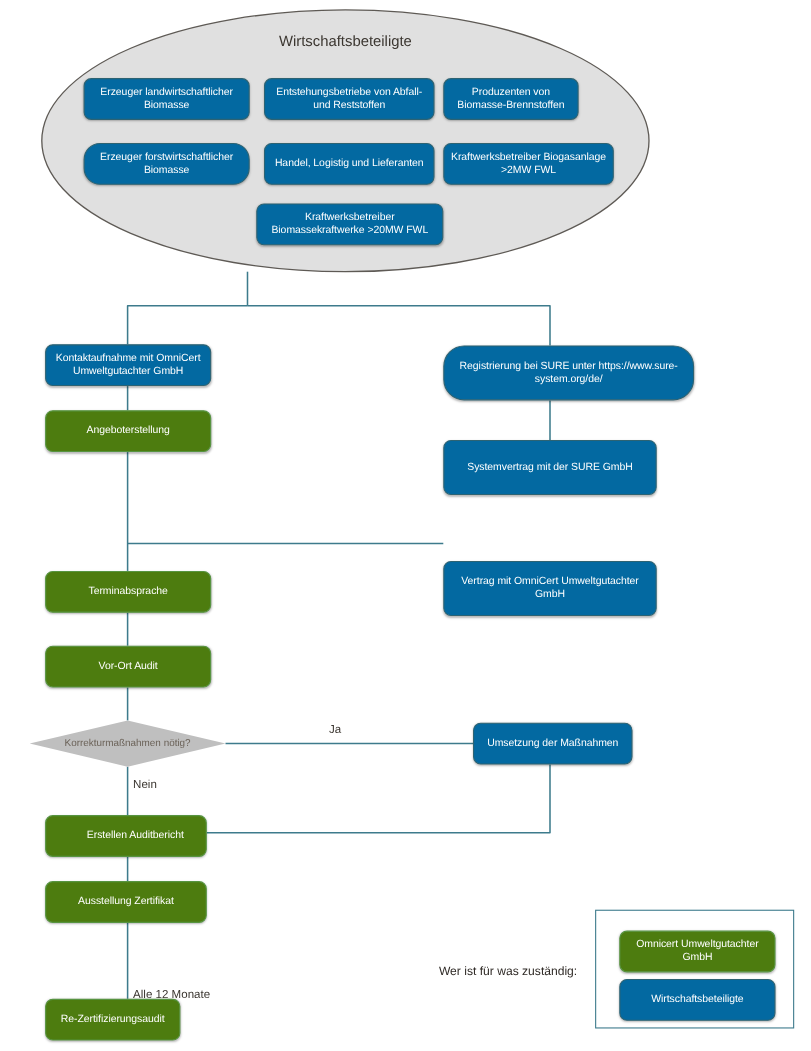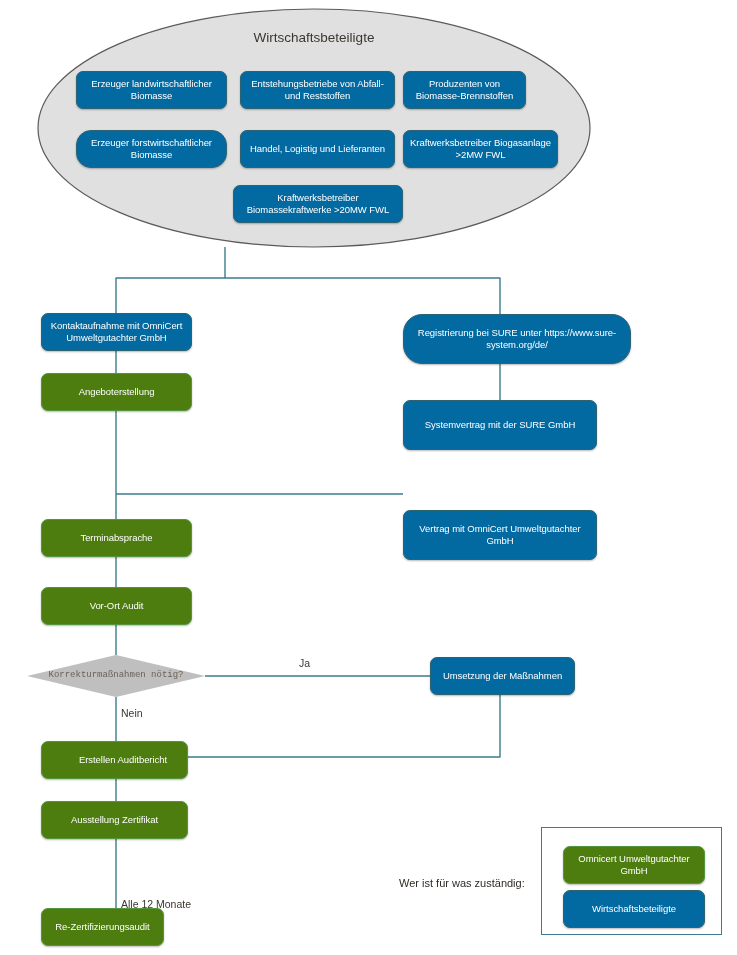--- a/index.html
+++ b/index.html
@@ -61,21 +61,20 @@
     position: absolute;
     color: #3b3630;
     font-size: 10.5px;
     white-space: nowrap;
   }
   .diamond-label {
     position: absolute;
     color: #6b6258;
     font-size: 9px;
     white-space: nowrap;
-    font-family: Liberation Mono, monospace;
   }
   .legend-frame {
     position: absolute;
     box-sizing: border-box;
     border: 1.5px solid #3d7b8c;
     background: #ffffff;
   }
   .legend-caption {
     position: absolute;
     color: #2f2a26;

